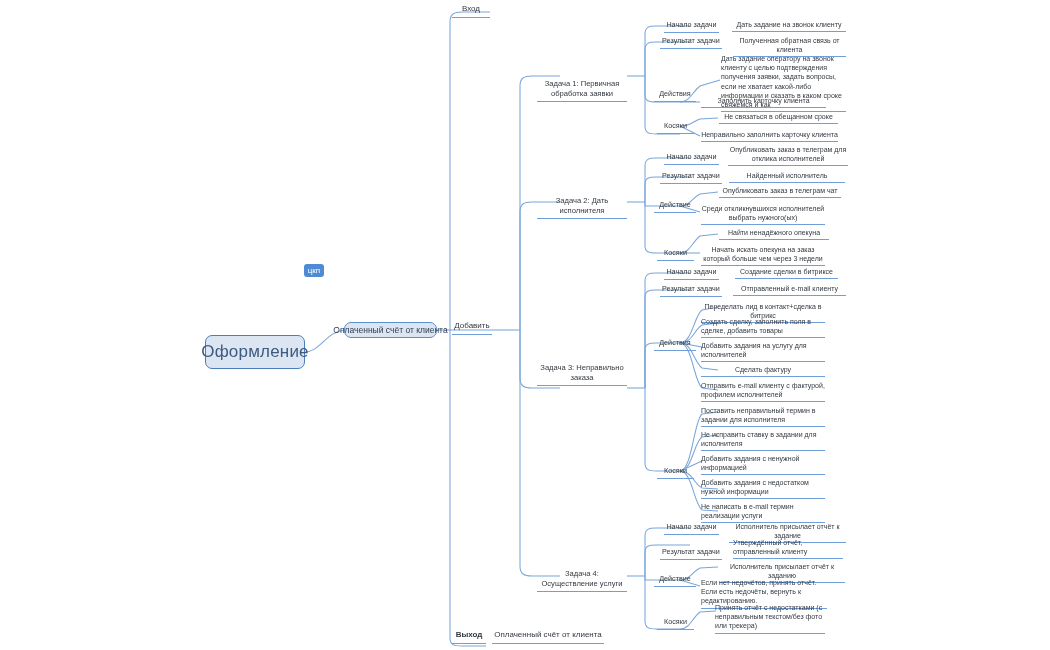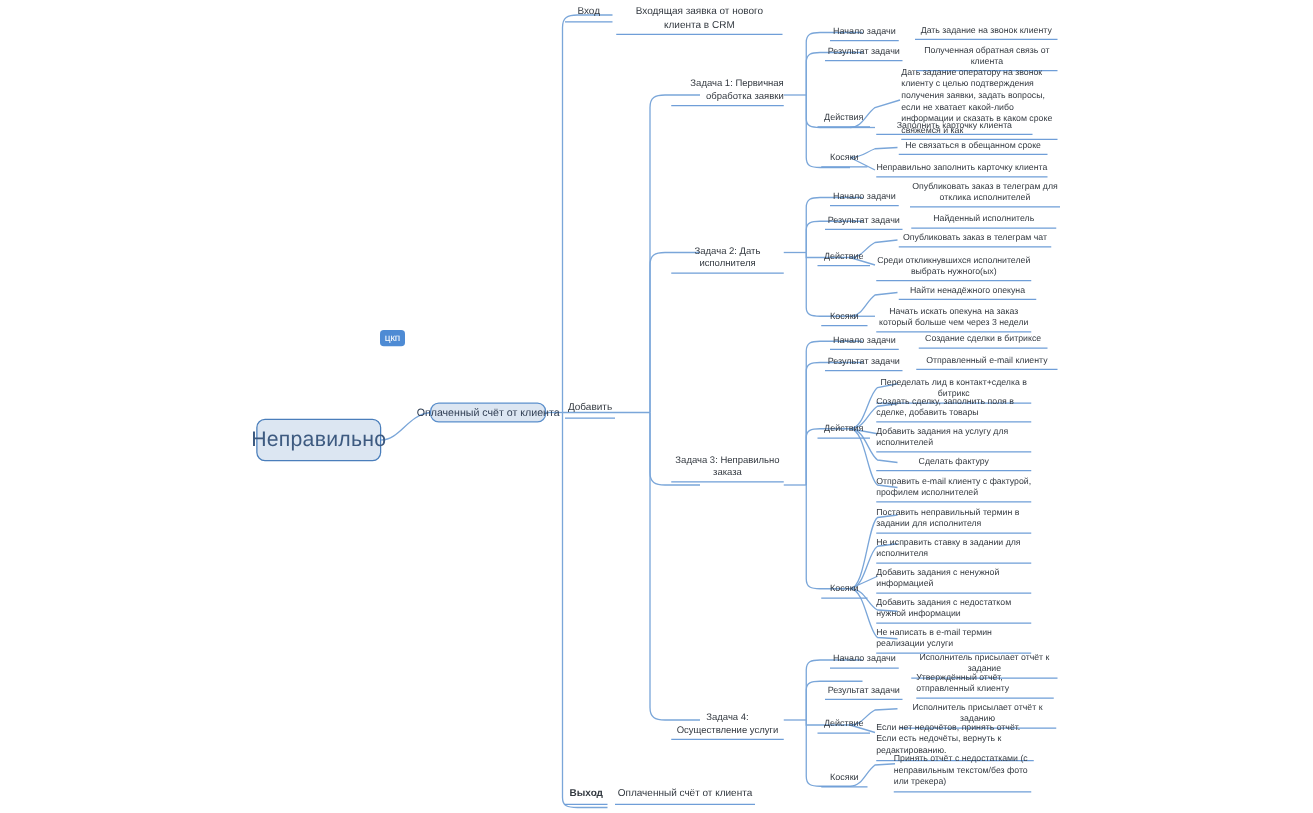--- a/index.html
+++ b/index.html
@@ -152,40 +152,39 @@
       <path d="M645 576 L 645 621 C 645 628, 649 629, 656 629 L 680 629"></path>
 
       <path d="M680 580 C 690 580, 692 572, 700 568 L 718 567"></path>
       <path d="M680 580 L 700 586"></path>
 
       <path d="M680 629 C 690 629, 692 618, 700 612 L 716 611"></path>
     </g>
   </svg>
 
   <div class="root-node" style="left:205px; top:335px; width:100px; height:34px;">
-    <span>Неправильно</span>
+    <span>Оформление</span>
   </div>
 
   <div class="badge" style="left:304px; top:264px; width:20px; height:13px;">
     <span>цкп</span>
   </div>
 
   <div class="pill-node" style="left:344px; top:322px; width:93px; height:16px;">
     <span>Оплаченный счёт от клиента</span>
   </div>
 
   <div class="u-node sz-spine ta-c" style="left:452px; top:4px; width:38px;">Вход</div>
-  <div class="u-node sz-spine ta-c" style="left:493px; top:4px; width:133px;">Входящая заявка от нового клиента в CRM</div>
 
   <div class="u-node sz-spine ta-c" style="left:452px; top:321px; width:40px;">Добавить</div>
 
   <div class="u-node sz-spine ta-c" style="left:452px; top:630px; width:34px;font-weight:bold;">Выход</div>
   <div class="u-node sz-spine ta-c" style="left:492px; top:630px; width:112px;">Оплаченный счёт от клиента</div>
 
-  <div class="u-node sz-task ta-c" style="left:537px; top:62px; width:90px;text-align:right;">Задача 1: Первичная обработка заявки</div>
+  <div class="u-node sz-task ta-c" style="left:537px; top:79px; width:90px;">Задача 1: Первичная обработка заявки</div>
 
   <div class="u-node sz-cat ta-c" style="left:664px; top:20px; width:55px;">Начало задачи</div>
   <div class="u-node sz-leaf ta-c" style="left:732px; top:20px; width:114px;">Дать задание на звонок клиенту</div>
 
   <div class="u-node sz-cat ta-c" style="left:660px; top:36px; width:62px;">Результат задачи</div>
   <div class="u-node sz-leaf ta-c" style="left:733px; top:36px; width:113px;">Полученная обратная связь от клиента</div>
 
   <div class="u-node sz-cat ta-c noline" style="left:654px; top:89px; width:42px; border-bottom:1.4px solid #6f9ed8;">Действия</div>
   <div class="u-node sz-leaf ta-l" style="left:721px; top:54px; width:125px;">Дать задание оператору на звонок клиенту с целью подтверждения получения заявки, задать вопросы, если не хватает какой-либо информации и сказать в каком сроке свяжемся и как</div>
   <div class="u-node sz-leaf ta-c" style="left:701px; top:96px; width:125px;">Заполнить карточку клиента</div>

